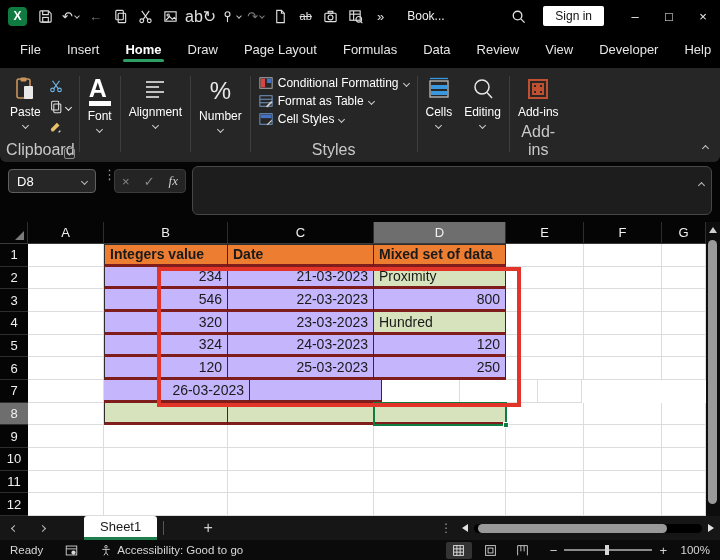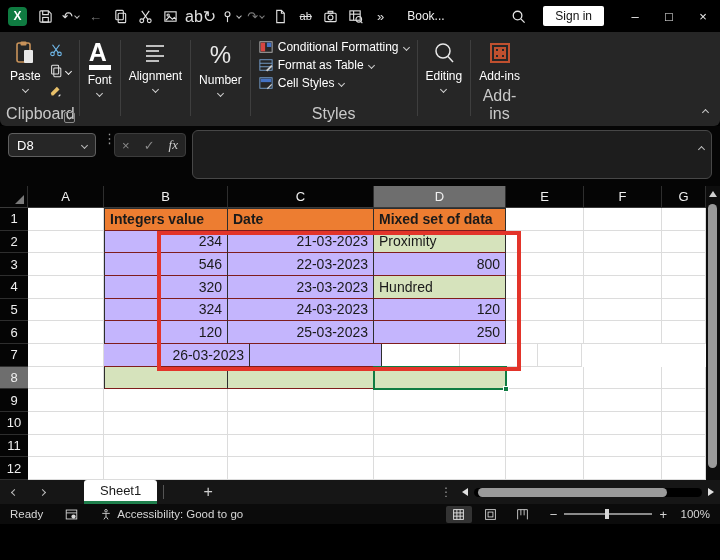--- a/index.html
+++ b/index.html
@@ -71,21 +71,21 @@
   .chead.sel { background:#6e6e6e; }
   .drow { display:flex; height:var(--rh); }
   .rhead { width:28px; background:#050505; color:#f0f0f0; font-size:13px; display:flex; align-items:center; justify-content:center; border-bottom:1px solid #2e2e2e; }
   .rhead.sel { background:#6e6e6e; }
   .cell { border-right:1px solid #dcdcdc; border-bottom:1px solid #dcdcdc; font-size:14px; color:#1a1a1a; padding:0 5px; display:flex; align-items:center; overflow:hidden; white-space:nowrap; }
   .cell.hdr { background:#ed7d31; font-weight:bold; }
   .cell.num { background:#c4b5fd; justify-content:flex-end; }
   .cell.txt { background:#d6e3bc; }
   .cell.fill { background:#d6e3bc; }
   .cell.bR { border-right:1px solid #2d2d2d; }
-  .cell.bB { border-bottom:1px solid #7f1d1d; }
+  .cell.bB { border-bottom:3px solid #7f1d1d; }
   .cell.bL { border-left:1px solid #2d2d2d; }
   .cell.bT { border-top:1px solid #2d2d2d; }
   .red-rect { position:absolute; left:157px; top:45px; width:364px; height:140px; border:4px solid #e3342a; z-index:6; pointer-events:none; }
   .active-cell { position:absolute; left:373px; top:180px; width:134px; height:24px; border:2px solid #0f7c42; z-index:5; }
   .active-cell .handle { position:absolute; right:-4px; bottom:-4px; width:6px; height:6px; background:#0f7c42; border:1px solid #fff; }
   .vscroll { width:14px; background:#0d0d0d; position:relative; }
   .vscroll .arrow-up { position:absolute; top:5px; left:3px; width:0; height:0; border-left:4px solid transparent; border-right:4px solid transparent; border-bottom:6px solid #cfcfcf; }
   .vscroll .thumb { position:absolute; top:18px; left:2px; width:9px; height:264px; background:#9a9a9a; border-radius:5px; }
   
   .tabsbar { height:24px; background:#161616; display:flex; align-items:center; color:#cfcfcf; }
@@ -203,20 +203,33 @@
           <circle cx="7" cy="7" r="4.6"></circle>
           <line x1="10.5" y1="10.5" x2="14.5" y2="14.5"></line>
         </svg>
     </div>
     <div class="signin-btn">Sign in</div>
     <div class="win-btn">–</div>
     <div class="win-btn">□</div>
     <div class="win-btn">×</div>
   </div>
 
+  <div class="menubar" id="menubar">
+    <div class="mtab">File</div>
+      <div class="mtab">Insert</div>
+      <div class="mtab active">Home</div>
+      <div class="mtab">Draw</div>
+      <div class="mtab">Page Layout</div>
+      <div class="mtab">Formulas</div>
+      <div class="mtab">Data</div>
+      <div class="mtab">Review</div>
+      <div class="mtab">View</div>
+      <div class="mtab">Developer</div>
+      <div class="mtab">Help</div>
+  </div>
 
   <div class="ribbon">
     <div class="rgroup">
       <div class="clip-wrap">
         <div class="vbtn">
           <svg width="24" height="26" viewBox="0 0 24 26">
               <rect x="4" y="3" width="13" height="19" rx="2" fill="none" stroke="#c9935a" stroke-width="1.6"></rect>
               <rect x="7.5" y="1.5" width="6" height="4" rx="1" fill="#c9935a"></rect>
               <rect x="11" y="10" width="9" height="13" rx="1" fill="#e9e9e9"></rect>
             </svg>
@@ -308,20 +321,32 @@
               <rect x="2" y="3" width="12" height="4" fill="#4472c4"></rect>
               <path d="M9 14l5-5 1 1-5 5z" fill="#cfcfcf"></path>
             </svg>
           <span>Cell Styles</span>
           <span class="chv"></span>
         </div>
       </div>
       <span class="rgroup-label">Styles</span>
     </div>
     <div class="rsep"></div>
+    <div class="rgroup">
+      <div class="vbtn">
+        <svg width="26" height="26" viewBox="0 0 26 26">
+            <rect x="4" y="5" width="18" height="16" fill="none" stroke="#bdbdbd" stroke-width="1.3"></rect>
+            <rect x="5" y="9" width="16" height="4" fill="#3a96dd"></rect>
+            <rect x="5" y="15" width="16" height="4" fill="#3a96dd"></rect>
+            <line x1="4" y1="2.5" x2="22" y2="2.5" stroke="#3a96dd" stroke-width="1.3"></line>
+          </svg>
+        <span class="lbl">Cells</span>
+        <span class="chv"></span>
+      </div>
+    </div>
     <div class="rgroup">
       <div class="vbtn">
         <svg width="26" height="26" viewBox="0 0 26 26" fill="none" stroke="#e8e8e8" stroke-width="1.5">
             <circle cx="12" cy="11" r="7"></circle>
             <line x1="17" y1="16.5" x2="22" y2="22"></line>
           </svg>
         <span class="lbl">Editing</span>
         <span class="chv"></span>
       </div>
     </div>

